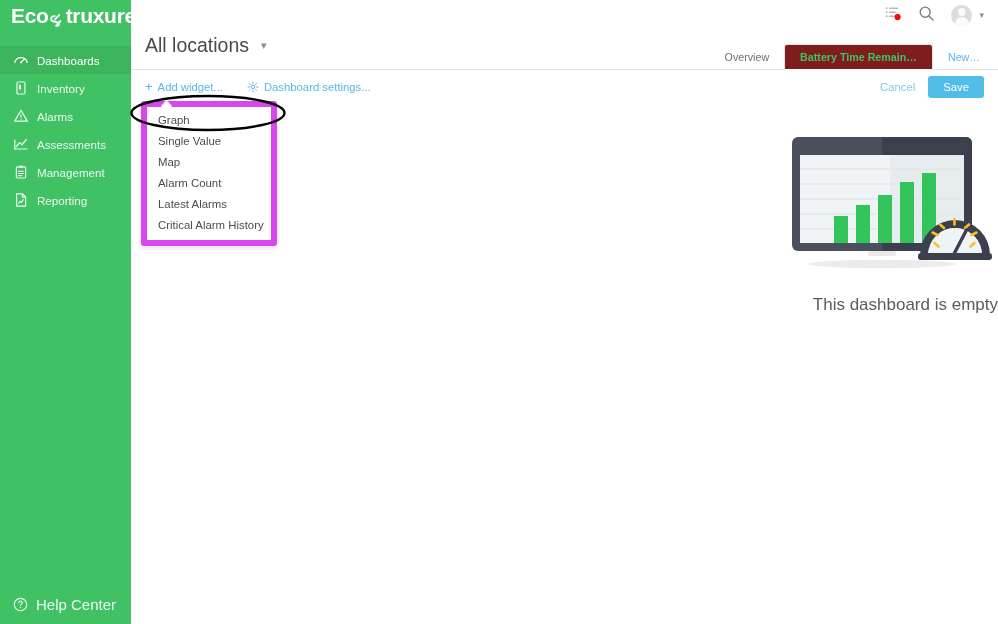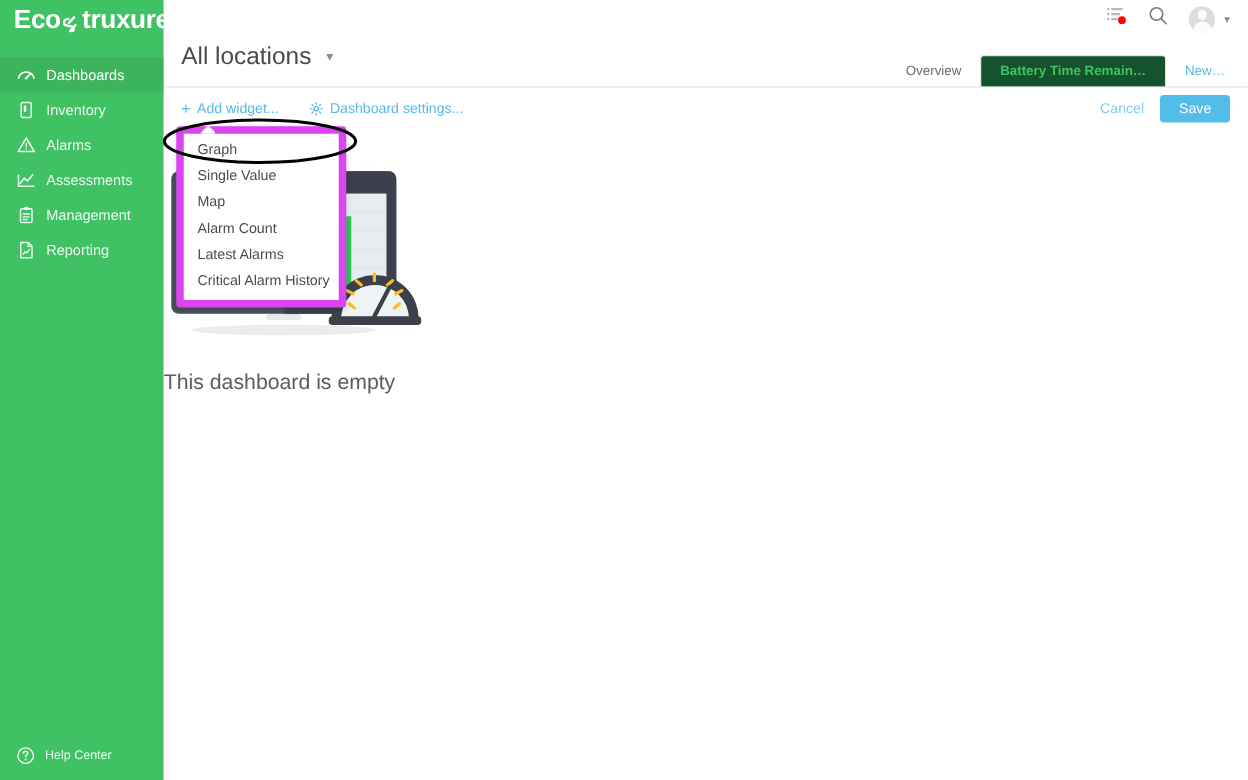--- a/index.html
+++ b/index.html
@@ -52,21 +52,21 @@
     flex: 0 0 17px;
   }
   .nav-item svg { display: block; }
   .nav-sep { height: 12px; }
   #helpcenter {
     margin-top: auto;
     margin-bottom: 11px;
     display: flex; align-items: center;
     padding-left: 12px;
     color: #ecfbf1;
-    font-size: 10px;
+    font-size: 15px;
     cursor: pointer;
   }
   #helpcenter .ico {
     width: 17px; height: 17px; margin-right: 7px;
     display: inline-flex; align-items: center; justify-content: center;
   }
 
   
   #topbar {
     position: absolute; left: 131px; top: 0;
@@ -124,21 +124,21 @@
     height: 25px;
     display: flex; align-items: center;
     padding: 0 15px;
     font-size: 10.7px;
     cursor: pointer;
     white-space: nowrap;
   }
   .tab.inactive { color: #6f6f6f; }
   .tab.active {
     color: #3fc164; font-weight: bold;
-    background: #14532d;
+    background: #7f1d1d;
     border: 1px solid #e3e3e3;
     border-bottom: 1px solid #ffffff;
     border-radius: 3px 3px 0 0;
     height: 26px;
     position: relative; z-index: 3;
     margin-bottom: -1px;
   }
   .tab.newtab { color: #56b9e8; padding-right: 18px; }
 
   
@@ -219,21 +219,21 @@
     width: 158px; height: 38px;
     z-index: 40;
     pointer-events: none;
   }
 
   
   #empty-state {
     position: absolute;
     left: 0; top: 63px;
     width: 867px;
-    display: flex; flex-direction: column; align-items: flex-start;
+    display: flex; flex-direction: column; align-items: flex-end;
   }
   #empty-text {
     margin-top: 18px;
     font-size: 17px; color: #5c5c5c; font-weight: normal;
   }
 </style>
 </head>
 <body>
 
 <div id="app">

